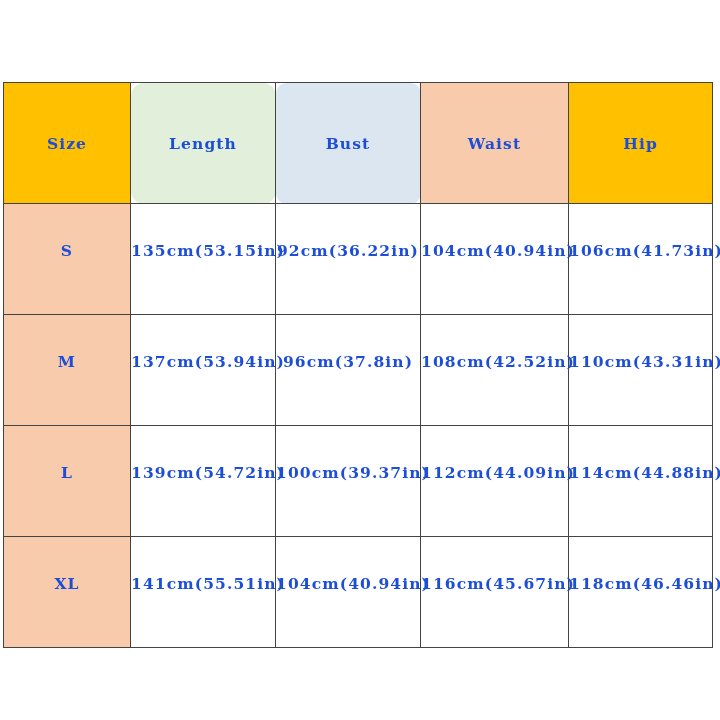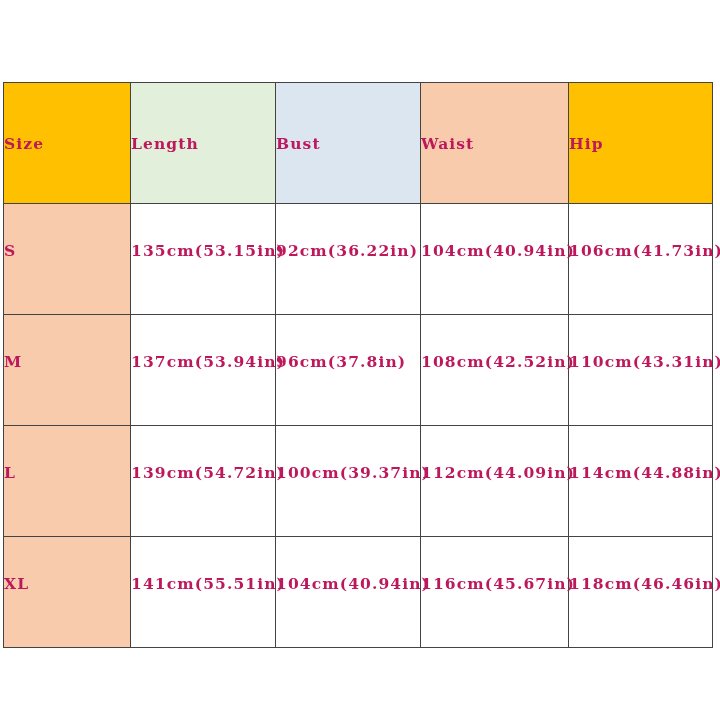--- a/index.html
+++ b/index.html
@@ -25,43 +25,43 @@
   table.size-chart {
     border-collapse: collapse;
     table-layout: fixed;
     width: 709px;
     height: 566px;
   }
 
   table.size-chart td {
     border: 1.6px solid #434343;
     padding: 0;
-    text-align: left;
+    text-align: center;
     font-family: "DejaVu Serif", serif;
-    color: #be185d;
+    color: #1d4ed8;
     font-size: 15.5px;
     letter-spacing: 1.1px;
     font-weight: 700;
     white-space: nowrap;
   }
 
   
   col.c-size   { width: 127px; }
   col.c-length { width: 145px; }
   col.c-bust   { width: 145px; }
   col.c-waist  { width: 148px; }
   col.c-hip    { width: 144px; }
 
   tr.header-row { height: 121px; }
   tr.data-row   { height: 111px; }
 
   
   td.h-size  { background: #FFC000; }
-  td.h-length{ background: #E2EFDA; }
-  td.h-bust  { background: #DCE6F1; }
+  td.h-length{ background: #E2EFDA; border-radius: 13px; }
+  td.h-bust  { background: #DCE6F1; border-radius: 11px; }
   td.h-waist { background: #F8CBAD; margin-left: 18px; }
   td.h-hip   { background: #FFC000; }
 
   td.header-cell {
     font-size: 17px;
     letter-spacing: 2px;
     vertical-align: middle;
   }
 
   

